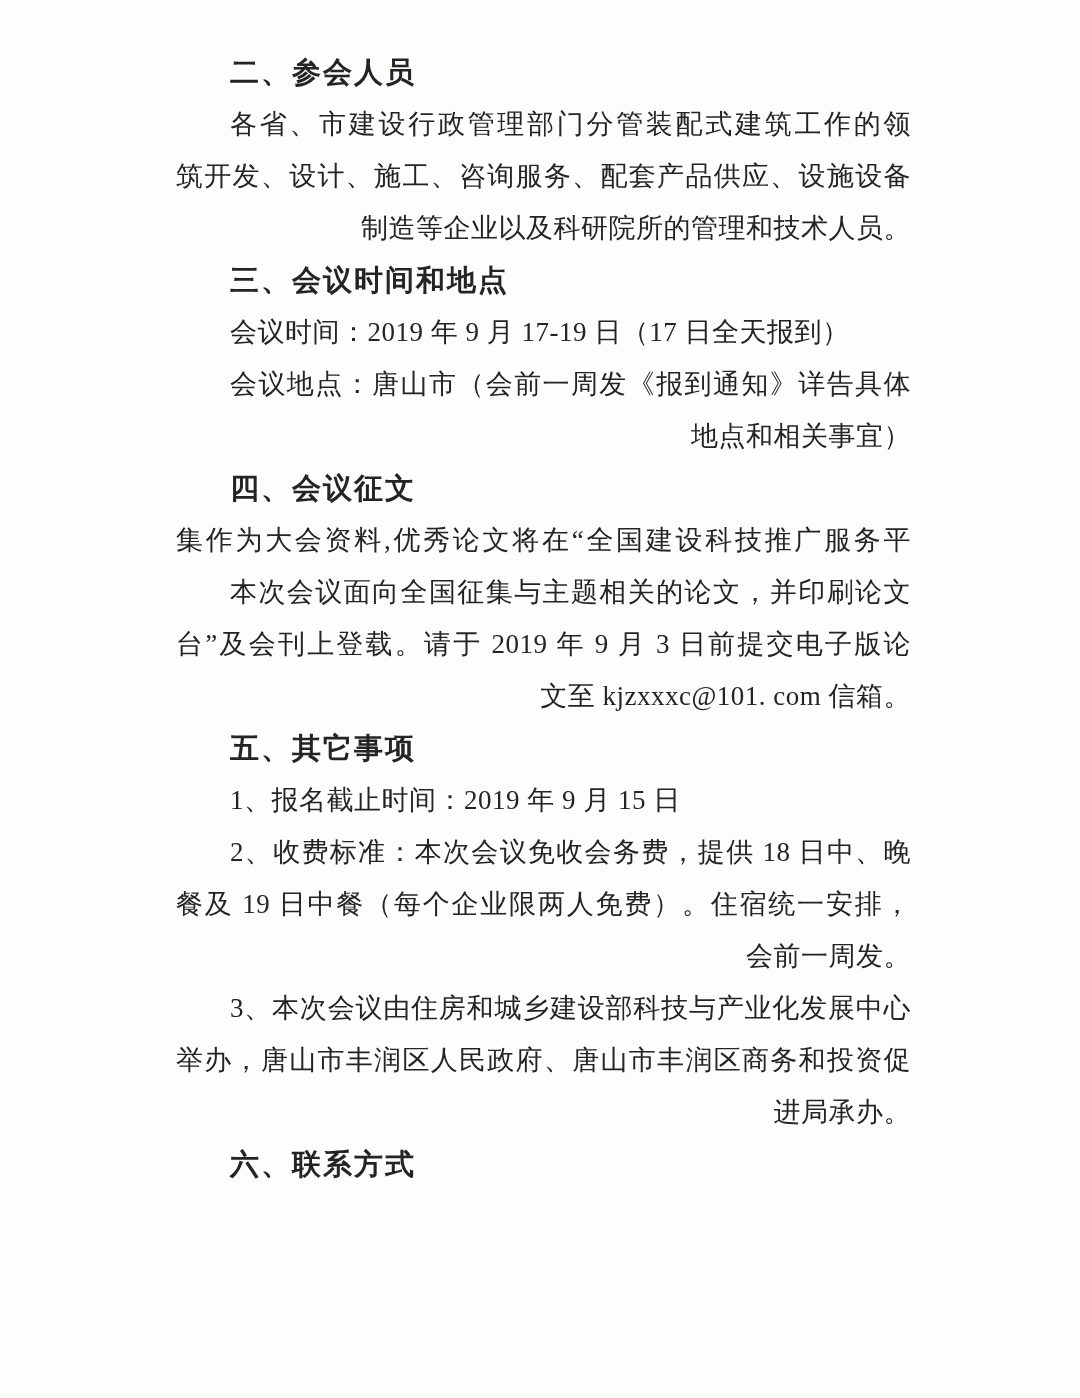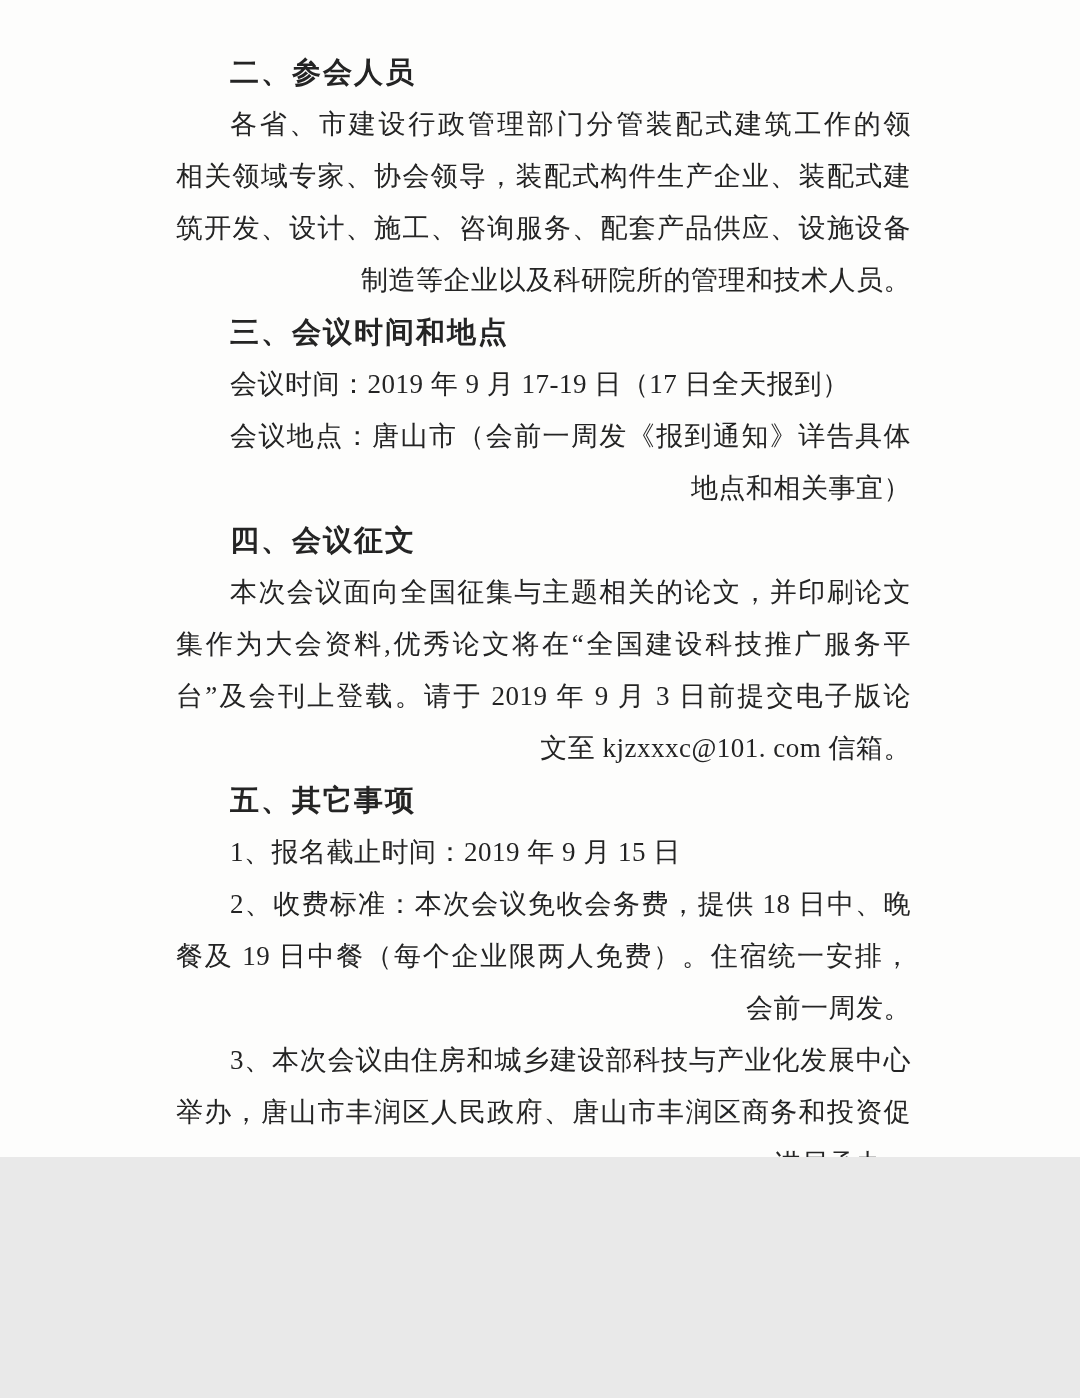--- a/index.html
+++ b/index.html
@@ -7,21 +7,21 @@
     padding: 0;
   }
   body {
     width: 1080px;
     height: 1398px;
     background: #e9e9e9;
   }
   .page {
     position: relative;
     width: 1080px;
-    height: 1157px;
+    height: 1398px;
     background: var(--paper, #fdfdfc);
     overflow: hidden;
     color: var(--ink, #222222);
     font-family: "Liberation Serif", "DejaVu Serif", serif;
   }
   .content {
     position: absolute;
     left: 176px;
     top: 46px;
     width: 735px;
@@ -62,30 +62,29 @@
     text-align: left;
   }
 </style>
 </head>
 <body>
 
 <div class="page" style="--paper: #fdfdfc; --ink: #242424;">
   <div class="content">
       <div class="line heading">二、参会人员</div>
       <div class="line first">各省、市建设行政管理部门分管装配式建筑工作的领导、</div>
-      <div class="line full">相关领域专家、协会领导，装配式构件生产企业、装配式建</div>
       <div class="line full">筑开发、设计、施工、咨询服务、配套产品供应、设施设备</div>
       <div class="line last">制造等企业以及科研院所的管理和技术人员。</div>
       <div class="line heading">三、会议时间和地点</div>
       <div class="line first-last">会议时间：2019 年 9 月 17-19 日（17 日全天报到）</div>
       <div class="line first">会议地点：唐山市（会前一周发《报到通知》详告具体</div>
       <div class="line last">地点和相关事宜）</div>
       <div class="line heading">四、会议征文</div>
+      <div class="line full">集作为大会资料,优秀论文将在“全国建设科技推广服务平</div>
       <div class="line first">本次会议面向全国征集与主题相关的论文，并印刷论文</div>
-      <div class="line full">集作为大会资料,优秀论文将在“全国建设科技推广服务平</div>
       <div class="line full">台”及会刊上登载。请于 2019 年 9 月 3 日前提交电子版论</div>
       <div class="line last">文至 kjzxxxc@101. com 信箱。</div>
       <div class="line heading">五、其它事项</div>
       <div class="line first-last">1、报名截止时间：2019 年 9 月 15 日</div>
       <div class="line first">2、收费标准：本次会议免收会务费，提供 18 日中、晚</div>
       <div class="line full">餐及 19 日中餐（每个企业限两人免费）。住宿统一安排，</div>
       <div class="line last">会前一周发。</div>
       <div class="line first">3、本次会议由住房和城乡建设部科技与产业化发展中心</div>
       <div class="line full">举办，唐山市丰润区人民政府、唐山市丰润区商务和投资促</div>
       <div class="line last">进局承办。</div>

